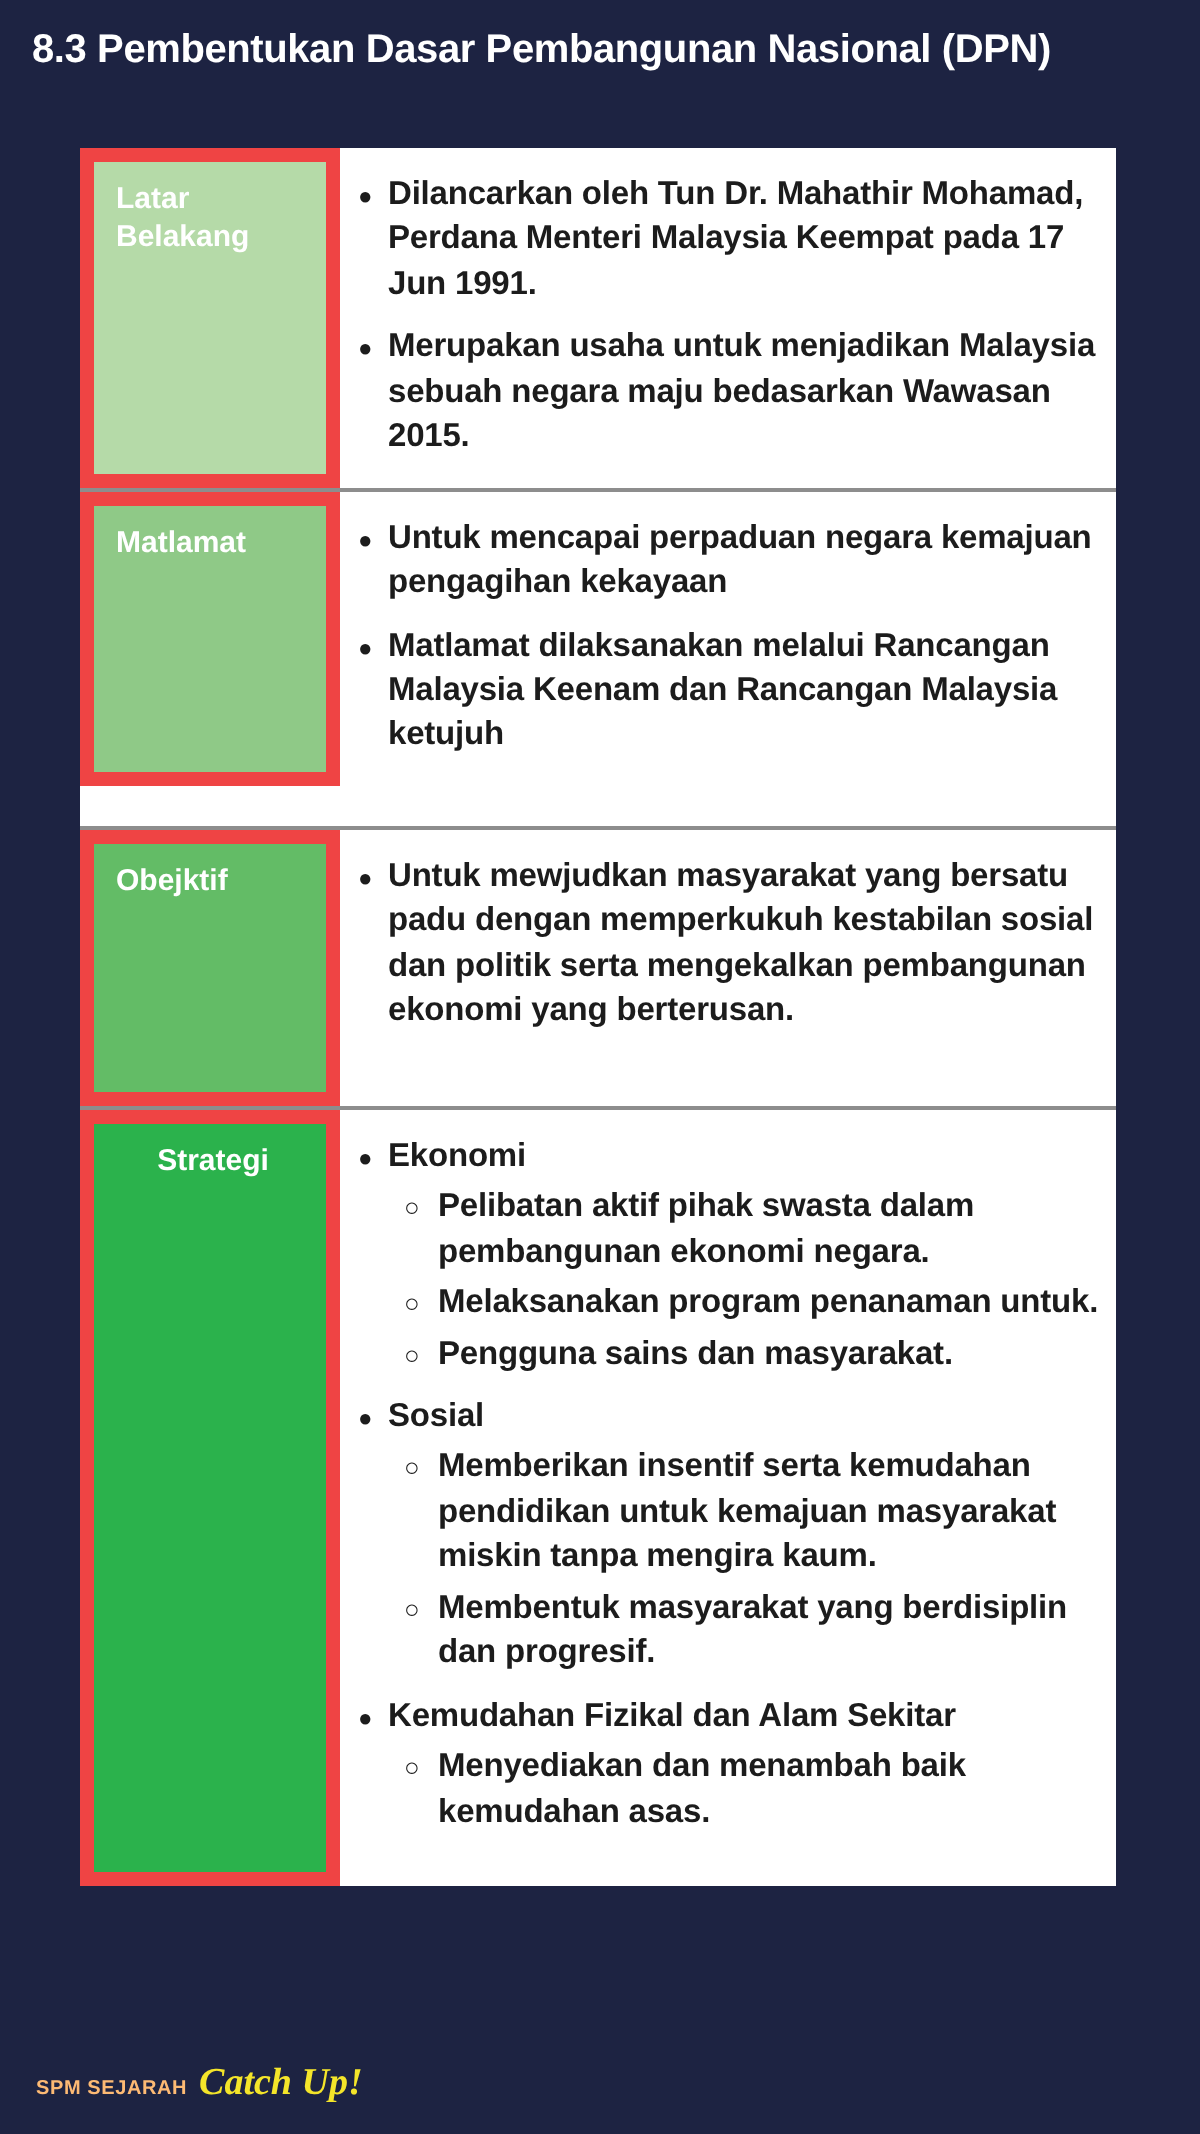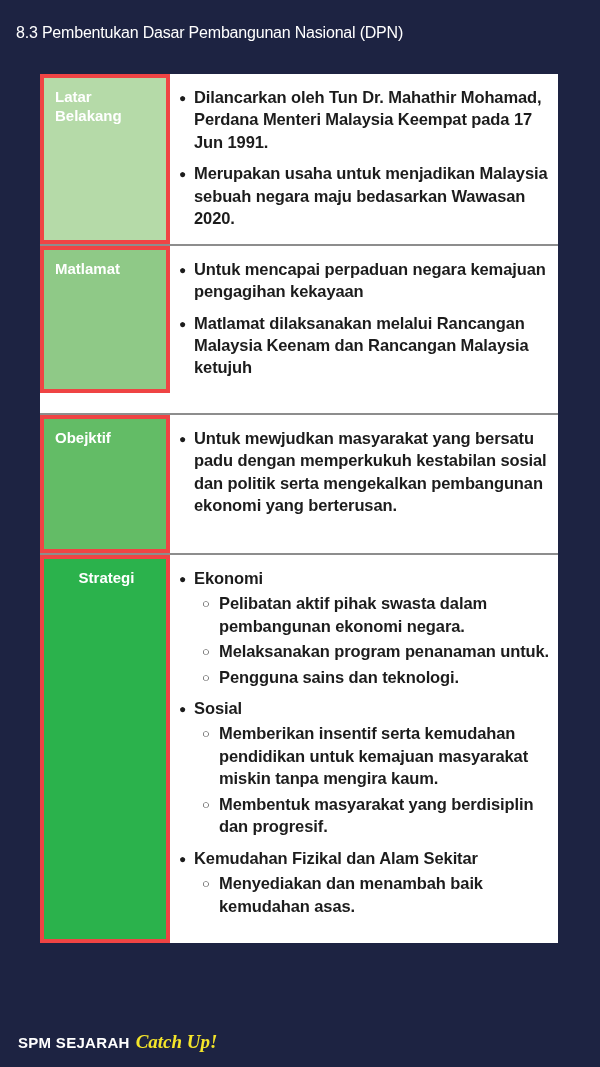--- a/index.html
+++ b/index.html
@@ -9,24 +9,24 @@
   body {
     width: 600px;
     height: 1067px;
     background: #1d2342;
     overflow: hidden;
     position: relative;
     font-family: "Liberation Sans", sans-serif;
   }
   .title {
     margin: 0;
-    padding: 24px 14px 0 16px;
+    padding: 14px 14px 0 16px;
     color: #ffffff;
-    font-size: 16px;
-    font-weight: normal;
+    font-size: 20px;
+    font-weight: bold;
     letter-spacing: -0.2px;
   }
   .table {
     position: absolute;
     left: 40px;
     top: 74px;
     width: 518px;
     background: #ffffff;
     box-sizing: border-box;
   }
@@ -37,21 +37,21 @@
   .row + .row {
     border-top: 2px solid #8d8d8d;
   }
   .row:nth-child(1) { min-height: 159px; }
   .row:nth-child(2) { min-height: 138px; }
   .row:nth-child(3) { min-height: 138px; margin-top: 20px; }
   .row:nth-child(4) { min-height: 388px; }
   .label-cell {
     flex: 0 0 130px;
     box-sizing: border-box;
-    border: 4px solid #ef4444;
+    border: 7px solid #ef4444;
     padding: 10px 8px 3px 11px;
     color: #ffffff;
     font-weight: bold;
     font-size: 15px;
     line-height: 1.25;
   }
   .content-cell {
     flex: 1 1 auto;
     box-sizing: border-box;
     padding: 12px 8px 14px 9px;
@@ -89,23 +89,23 @@
   }
   .footer {
     position: absolute;
     left: 18px;
     bottom: 14px;
     display: flex;
     align-items: baseline;
     gap: 6px;
   }
   .brand {
-    color: #ffffff;
-    font-weight: bold;
-    font-size: 15px;
+    color: #fdba74;
+    font-weight: bold;
+    font-size: 10px;
     letter-spacing: 0.3px;
   }
   .brand-script {
     font-family: "Liberation Serif", serif;
     font-style: italic;
     font-weight: bold;
     font-size: 19px;
     text-align: center;
   }
 </style>
@@ -120,21 +120,21 @@
       <span class="label-text">Latar Belakang</span>
     </div>
     <div class="content-cell">
       <ul class="items">
           <li class="l1">
             <span class="bullet">●</span>
             <span class="text">Dilancarkan oleh Tun Dr. Mahathir Mohamad, Perdana Menteri Malaysia Keempat pada 17 Jun 1991.</span>
           </li>
           <li class="l1">
             <span class="bullet">●</span>
-            <span class="text">Merupakan usaha untuk menjadikan Malaysia sebuah negara maju bedasarkan Wawasan 2020.</span>
+            <span class="text">Merupakan usaha untuk menjadikan Malaysia sebuah negara maju bedasarkan Wawasan 2015.</span>
           </li>
         </ul>
     </div>
   </div>
 
   <div class="row">
     <div class="label-cell" style="background: rgb(143, 201, 135);">
       <span class="label-text">Matlamat</span>
     </div>
     <div class="content-cell">
@@ -178,21 +178,21 @@
           <li class="l2">
             <span class="bullet">○</span>
             <span class="text">Pelibatan aktif pihak swasta dalam pembangunan ekonomi negara.</span>
           </li>
           <li class="l2">
             <span class="bullet">○</span>
             <span class="text">Melaksanakan program penanaman untuk.</span>
           </li>
           <li class="l2">
             <span class="bullet">○</span>
-            <span class="text">Pengguna sains dan teknologi.</span>
+            <span class="text">Pengguna sains dan masyarakat.</span>
           </li>
           <li class="l1">
             <span class="bullet">●</span>
             <span class="text">Sosial</span>
           </li>
           <li class="l2">
             <span class="bullet">○</span>
             <span class="text">Memberikan insentif serta kemudahan pendidikan untuk kemajuan masyarakat miskin tanpa mengira kaum.</span>
           </li>
           <li class="l2">

